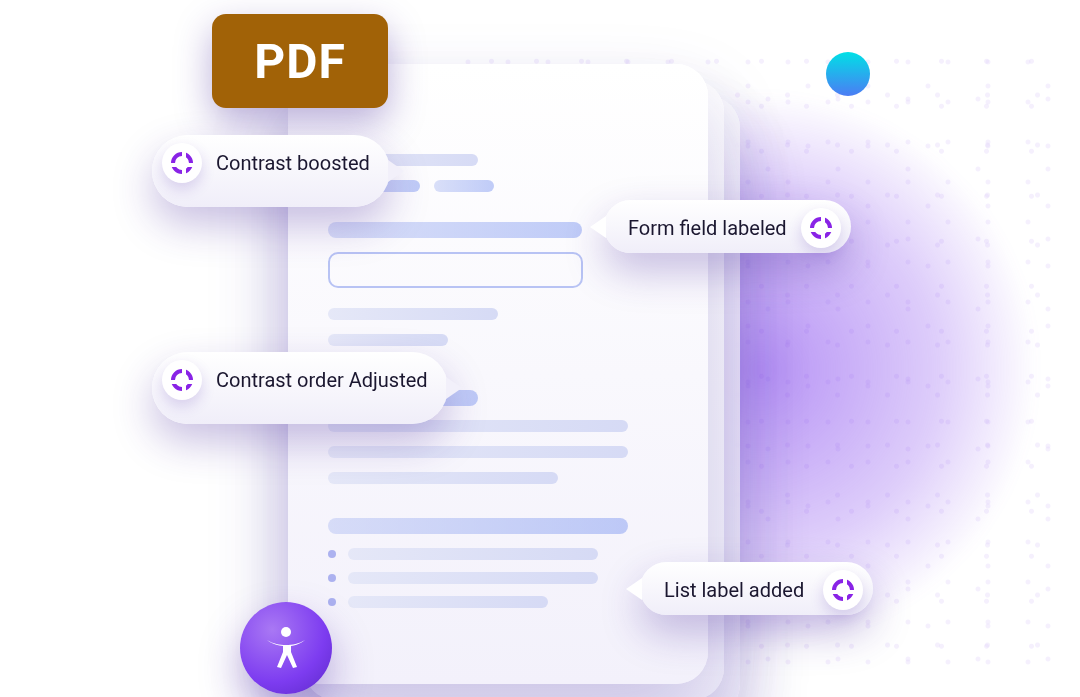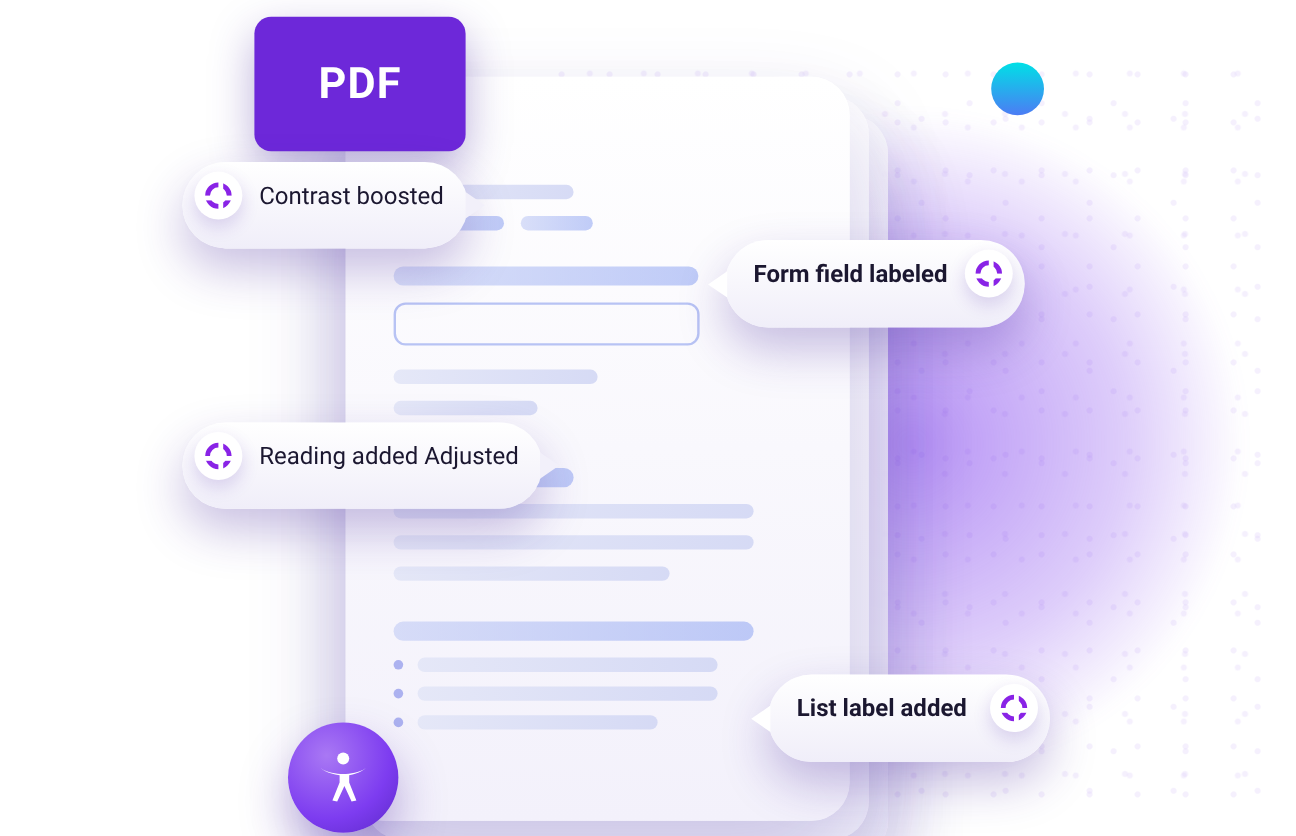--- a/index.html
+++ b/index.html
@@ -84,26 +84,26 @@
   .bullet-list { margin-top: 12px; }
   .bullet-row { display: flex; align-items: center; gap: 12px; margin-bottom: 12px; }
   .bullet-dot { width: 8px; height: 8px; border-radius: 50%; background: #7b86e8; opacity: .6; }
 
   
   .pdf-badge {
     position: absolute;
     left: 212px;
     top: 14px;
     width: 176px;
-    height: 112px;
+    height: 94px;
     border-radius: 14px;
-    background: #6d28d9;
+    background: #a16207;
     color: #fff;
     font-weight: 700;
-    font-size: 36px;
+    font-size: 48px;
     letter-spacing: 1px;
     display: flex;
     align-items: center;
     justify-content: center;
     box-shadow: 0 14px 36px rgba(60,30,150,0.35);
     z-index: 6;
   }
 
   
   .pill {
@@ -114,21 +114,21 @@
     background: linear-gradient(180deg, #ffffff 0%, #f0eef9 100%);
     border-radius: 999px;
     padding: 8px 20px 8px 10px;
     box-shadow: 0 18px 40px rgba(60,30,150,0.28);
     font-size: 20px;
     color: #1b1730;
     z-index: 7;
     white-space: nowrap;
   }
   .pill.left-icon { padding: 8px 20px 24px 10px; }
-  .pill.right-icon { padding: 8px 10px 25px 24px; font-weight: bold; }
+  .pill.right-icon { padding: 8px 10px 5px 24px; }
   .pill.tail-right::after {
     content: "";
     position: absolute;
     right: -14px;
     top: 50%;
     transform: translateY(-50%);
     border-top: 11px solid transparent;
     border-bottom: 11px solid transparent;
     border-left: 16px solid #f2f0fa;
   }
@@ -258,21 +258,21 @@
   <span class="anno-icon">
       <span class="anno-inner"></span>
     </span>
   <span>Contrast boosted</span>
 </div>
 
 <div class="pill left-icon tail-right reading">
   <span class="anno-icon">
       <span class="anno-inner"></span>
     </span>
-  <span>Reading added Adjusted</span>
+  <span>Contrast order Adjusted</span>
 </div>
 
 <div class="pill right-icon tail-left formfield">
   <span>Form field labeled</span>
   <span class="anno-icon">
       <span class="anno-inner"></span>
     </span>
 </div>
 
 <div class="pill right-icon tail-left listlabel">

